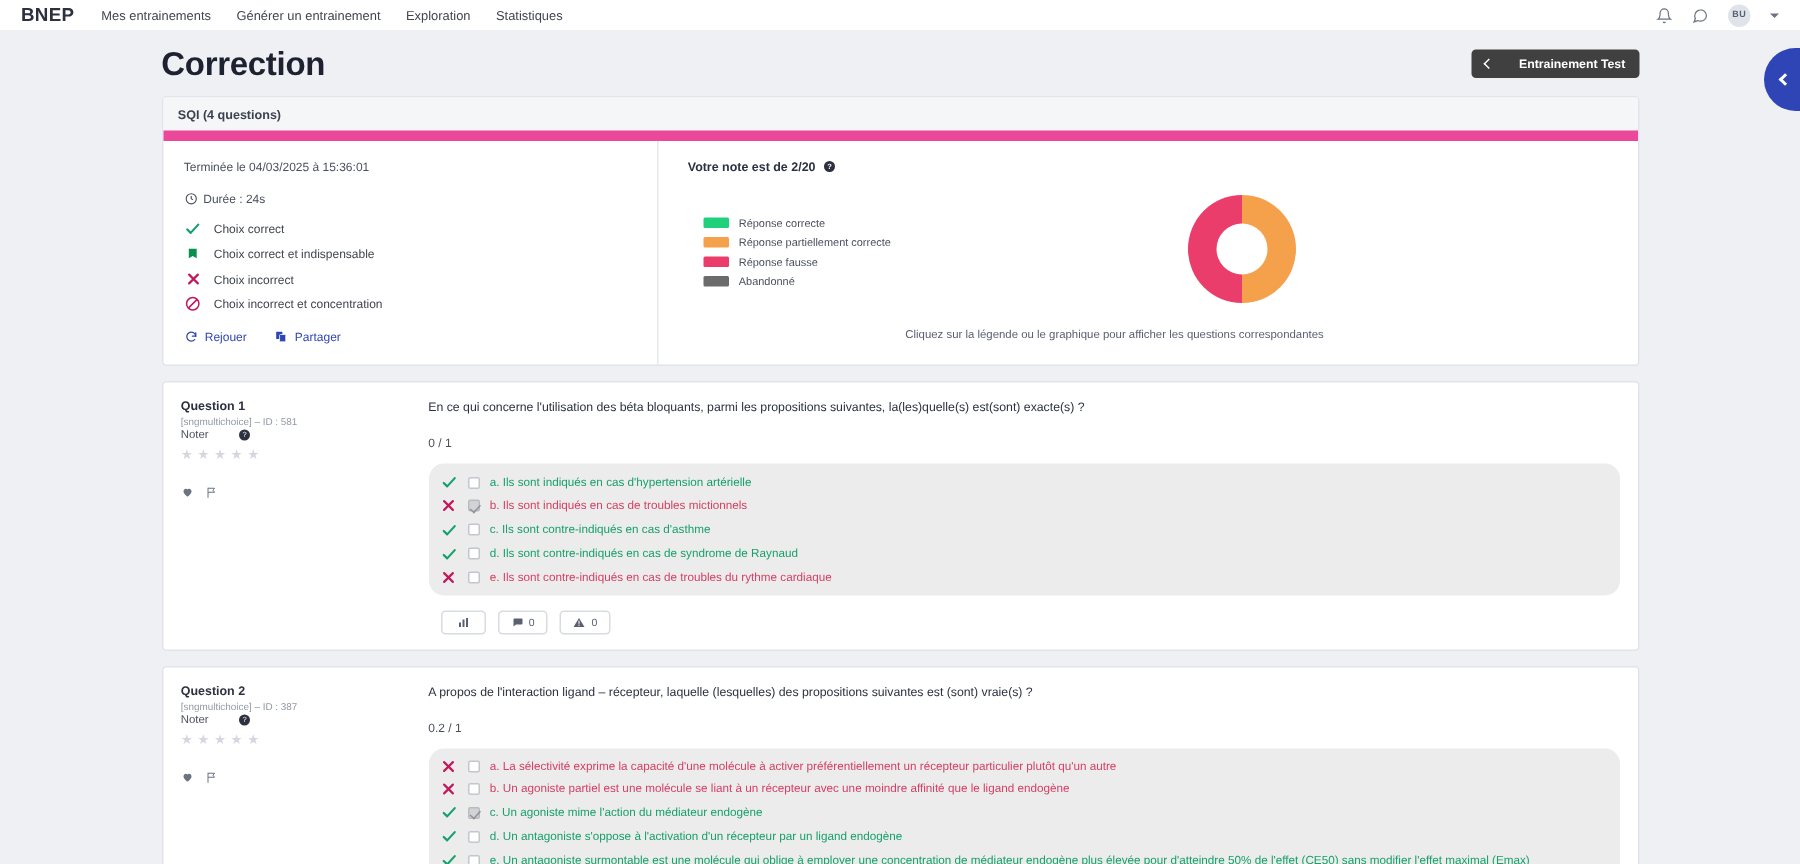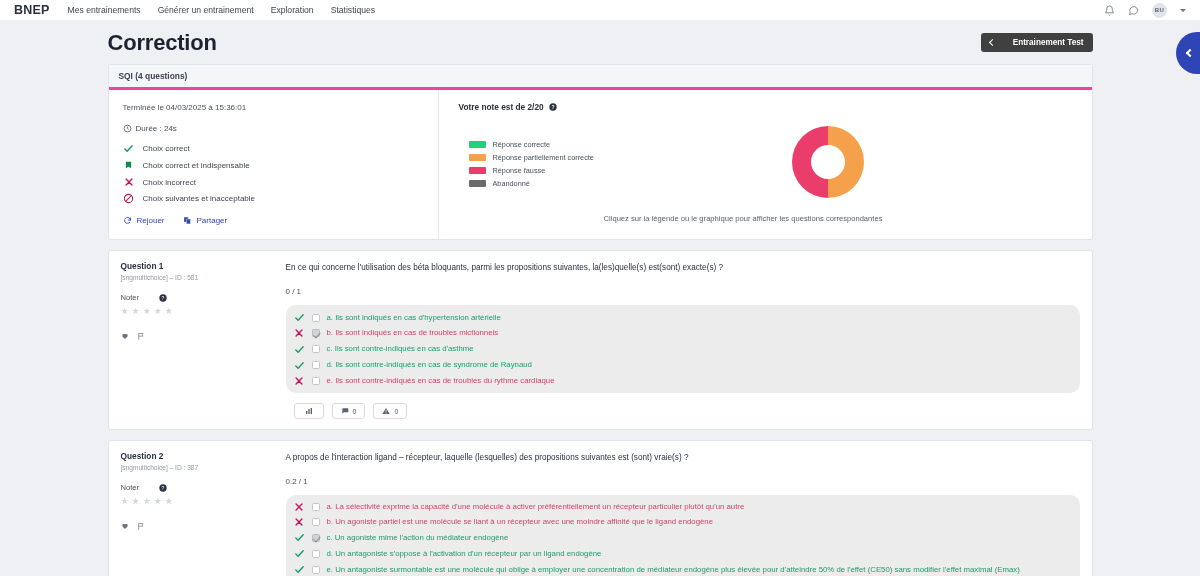--- a/index.html
+++ b/index.html
@@ -127,21 +127,21 @@
 
   
   .card {
     background: #fff;
     border: 1px solid #e1e4ea;
     border-radius: 3px;
     margin-bottom: 10px;
   }
   .card-header {
     background: #f5f6f8;
-    border-bottom: 3px solid #ec4899;
+    border-bottom: 7px solid #ec4899;
     padding: 6px 10px;
     font-size: 8.4px;
     font-weight: bold;
     color: #3d4250;
   }
   .card-body { display: flex; }
 
   
   .summary-left {
     width: 330px;
@@ -239,21 +239,21 @@
   .q-body { display: flex; padding: 10px 12px 10px 12px; }
   .q-left { width: 165px; padding-right: 8px; }
   .q-title { font-size: 8.3px; font-weight: bold; color: #2c3040; }
   .q-sub { font-size: 6.6px; color: #9299a5; margin-top: 3px; }
   .noter {
     font-size: 7.6px;
     color: #4b505c;
     display: flex;
     align-items: center;
     gap: 20px;
-    margin-top: 12px;
+    margin-top: 0;
   }
   .stars { display: flex; gap: 3px; margin-top: 5px; color: #d4d7de; font-size: 9px; }
   .star { cursor: pointer; line-height: 1; }
   .q-left-icons { display: flex; gap: 8px; margin-top: 16px; color: #6b7280; }
 
   .q-right { flex: 1; }
   .q-right-head {
     display: flex;
     justify-content: space-between;
     align-items: flex-start;
@@ -411,21 +411,21 @@
             </span>
             <span>Choix incorrect</span>
           </div>
           <div class="legend-row">
             <span class="ico">
               <svg width="11" height="11" viewBox="0 0 24 24" fill="none" stroke="#c2185b" stroke-width="2.2">
                   <circle cx="12" cy="12" r="9"></circle>
                   <path d="M5.6 18.4L18.4 5.6"></path>
                 </svg>
             </span>
-            <span>Choix suivantes et inacceptable</span>
+            <span>Choix incorrect et concentration</span>
           </div>
 
           <div class="actions-row">
             <a class="action-link" href="#">
               <span>
                 <svg width="9" height="9" viewBox="0 0 24 24" fill="none" stroke="#2f45b5" stroke-width="2.3" stroke-linecap="round">
                     <path d="M20 11A8 8 0 1 0 18 17"></path>
                     <path d="M20 5v6h-6"></path>
                   </svg>
               </span>

